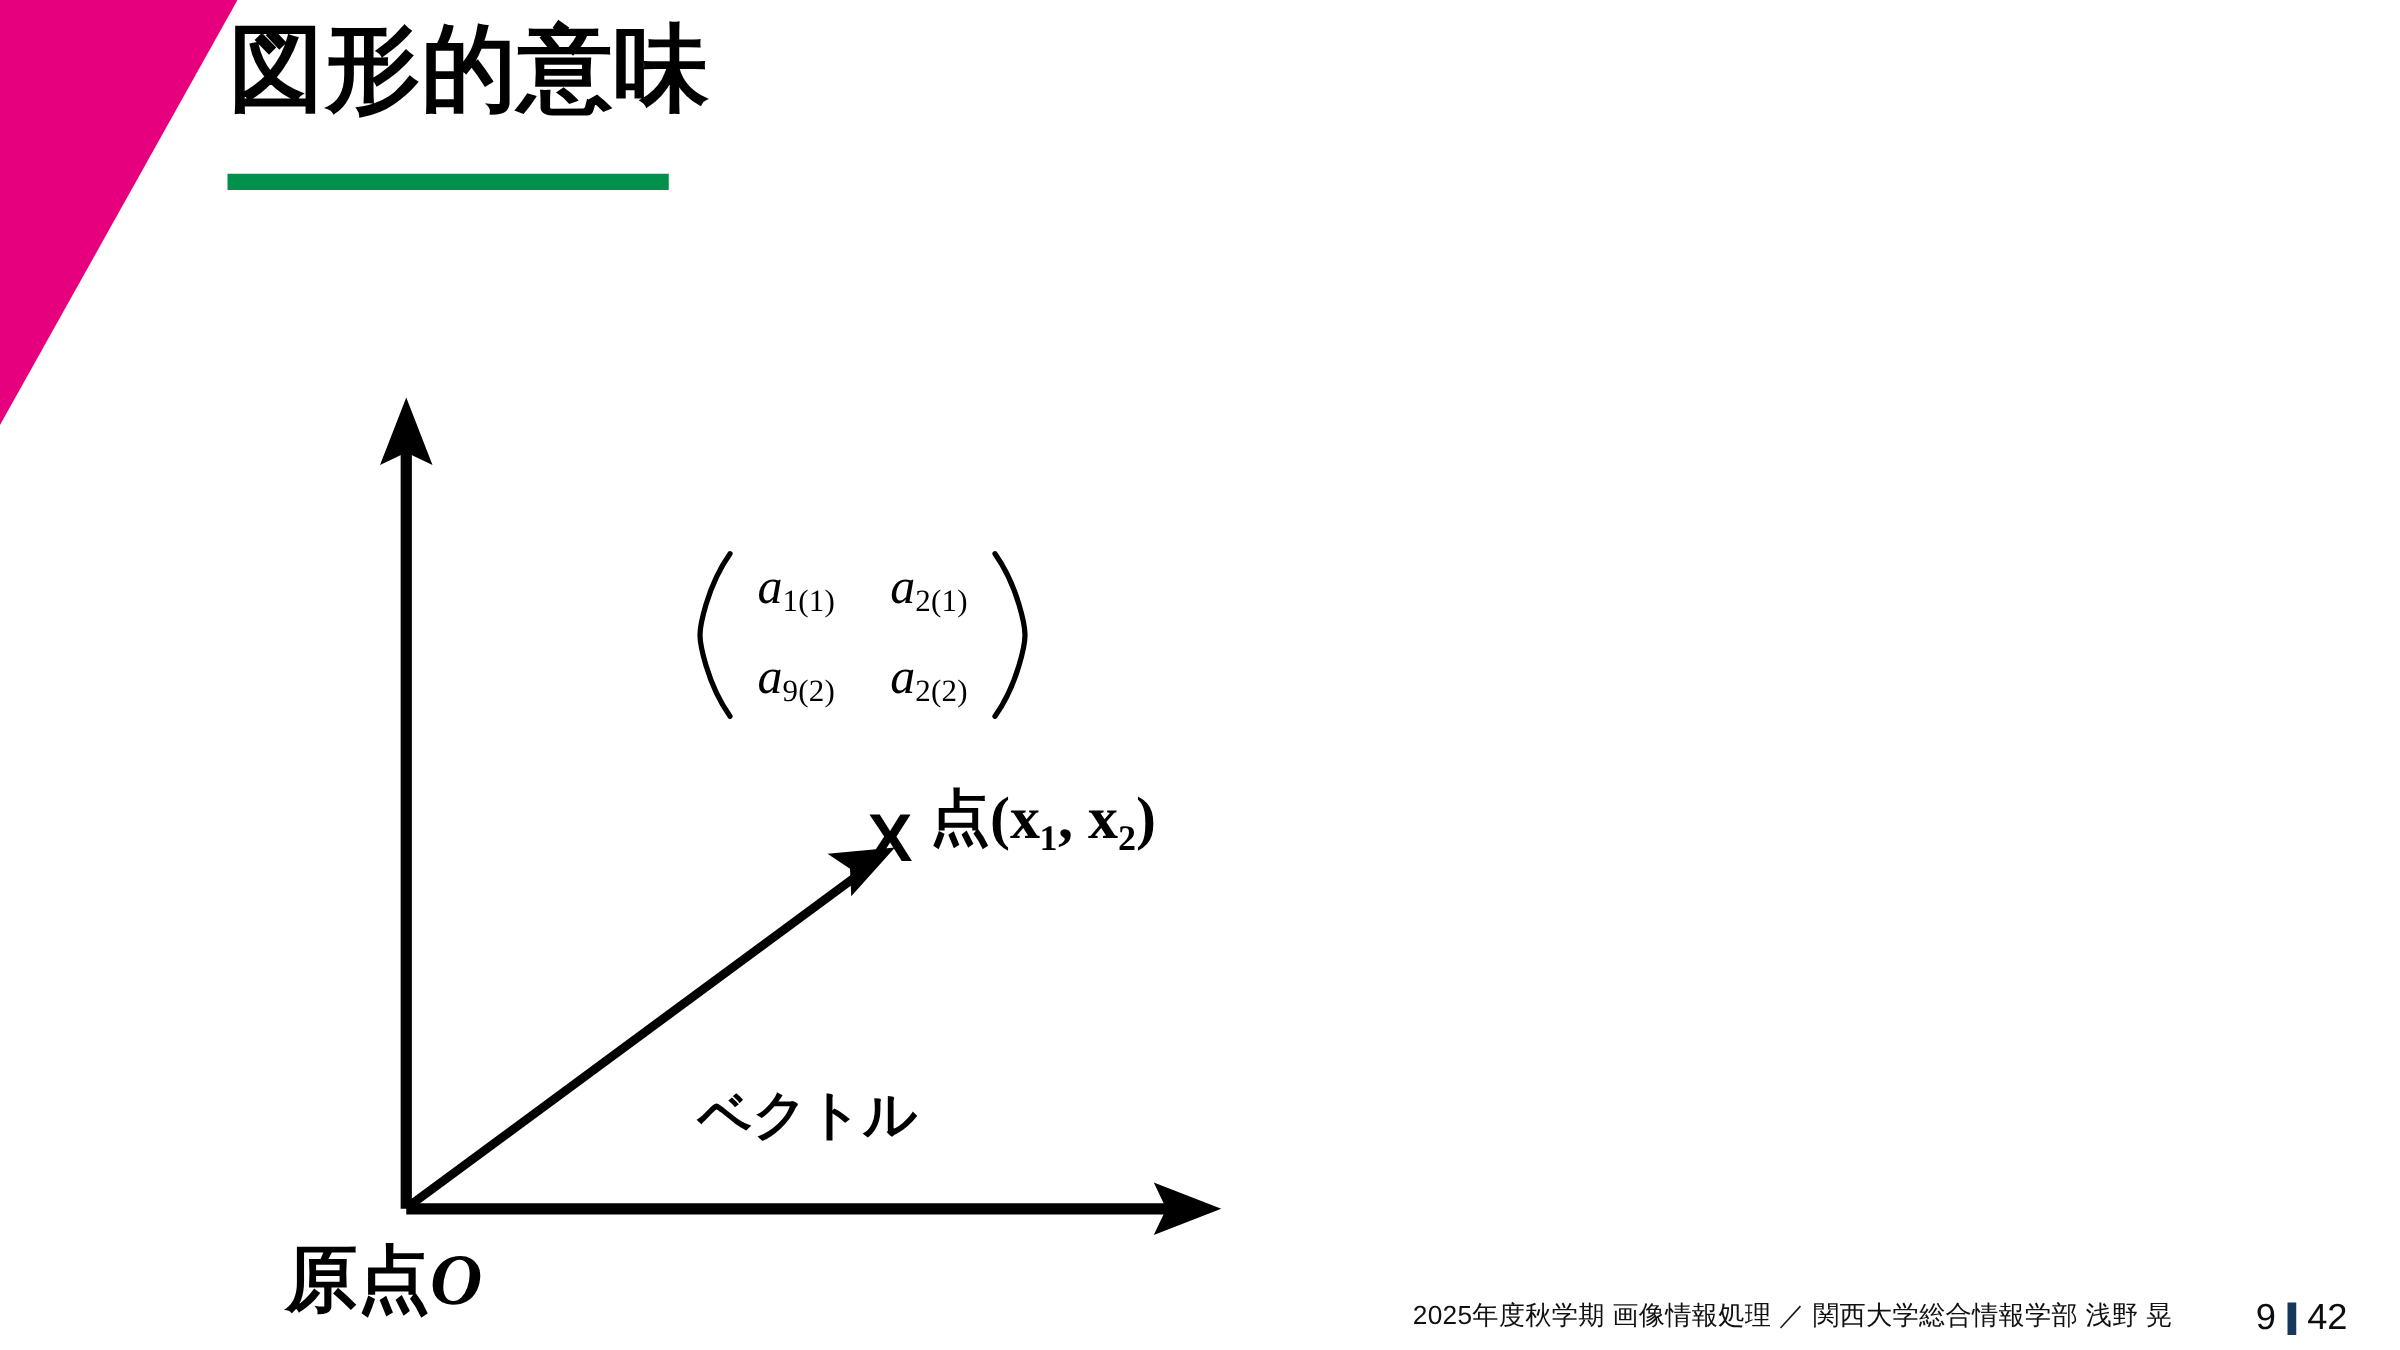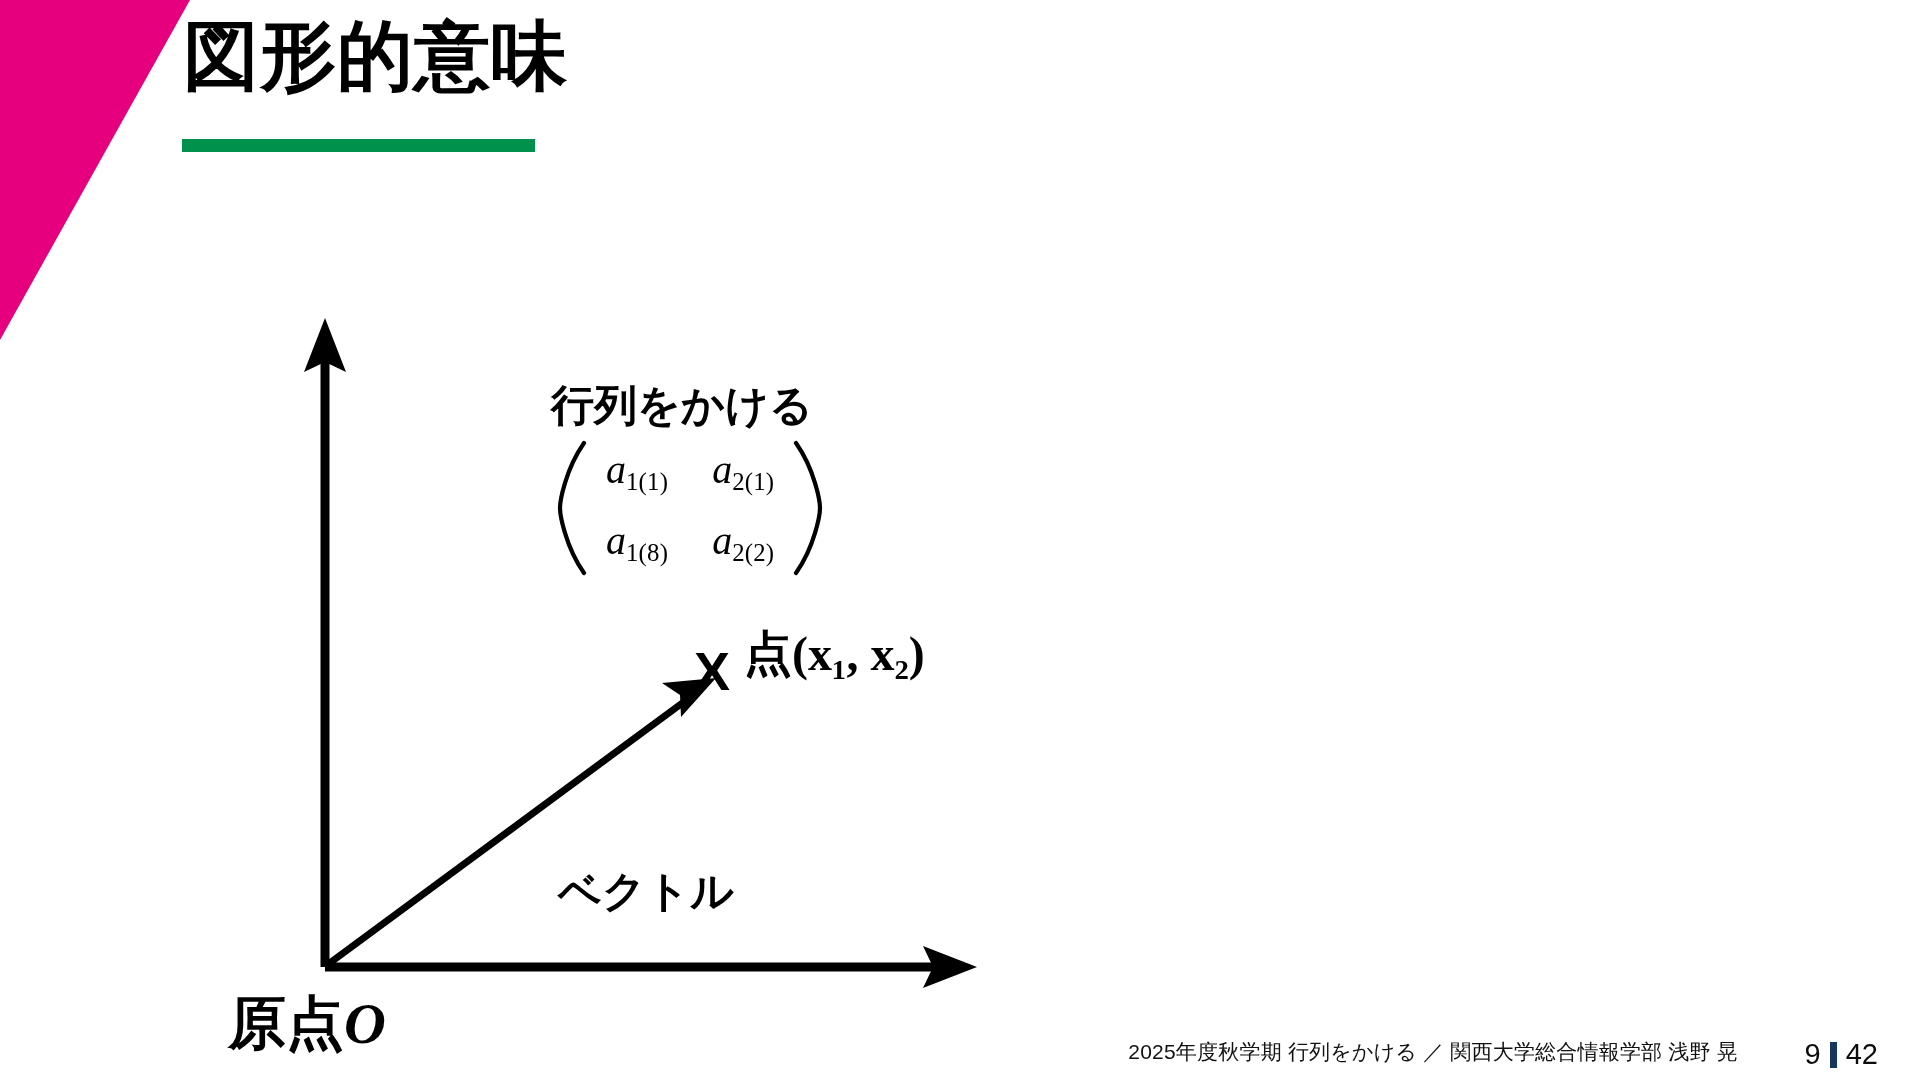--- a/index.html
+++ b/index.html
@@ -225,52 +225,51 @@
     </g>
 
     <g>
       <line x1="327" y1="965" x2="700" y2="690" stroke="#000000" stroke-width="7"></line>
       <polygon points="716,678 662,683 680,695 681,717" fill="#000000"></polygon>
     </g>
   </svg>
 
   <div class="xmark">X</div>
 
-  <div class="lbl lbl-matrix-caption">行列をかける</div>
 
   <div class="mathblock matrix-2x2">
     <span class="paren">
       <svg width="34" height="136" viewBox="0 0 34 136" xmlns="http://www.w3.org/2000/svg">
         <path d="M30 3 C11 30, 6 62, 6 68 C6 74, 11 106, 30 133" fill="none" stroke="#000000" stroke-width="4.2" stroke-linecap="round"></path>
       </svg>
     </span>
     <span class="mgrid">
       <span class="mcell"><span>a<sub>1(1)</sub></span></span>
       <span class="mcell"><span>a<sub>2(1)</sub></span></span>
-      <span class="mcell"><span>a<sub>1(8)</sub></span></span>
+      <span class="mcell"><span>a<sub>9(2)</sub></span></span>
       <span class="mcell"><span>a<sub>2(2)</sub></span></span>
     </span>
     <span class="paren">
       <svg width="34" height="136" viewBox="0 0 34 136" xmlns="http://www.w3.org/2000/svg">
         <path d="M4 3 C23 30, 28 62, 28 68 C28 74, 23 106, 4 133" fill="none" stroke="#000000" stroke-width="4.2" stroke-linecap="round"></path>
       </svg>
     </span>
   </div>
 
   <div class="lbl lbl-point">点(x₁, x₂)</div>
 
   <div class="lbl lbl-vector-caption">ベクトル</div>
 
 
   <div class="lbl lbl-origin">
     <span>原点</span><span class="oh">O</span>
   </div>
 
   <div class="footer">
-    <div class="footer-text">2025年度秋学期  行列をかける ／ 関西大学総合情報学部  浅野  晃</div>
+    <div class="footer-text">2025年度秋学期  画像情報処理 ／ 関西大学総合情報学部  浅野  晃</div>
     <div class="footer-pages">
       <span>9</span>
       <span class="page-sep"></span>
       <span>42</span>
     </div>
   </div>
 
 </div>
 
 </body></html>

